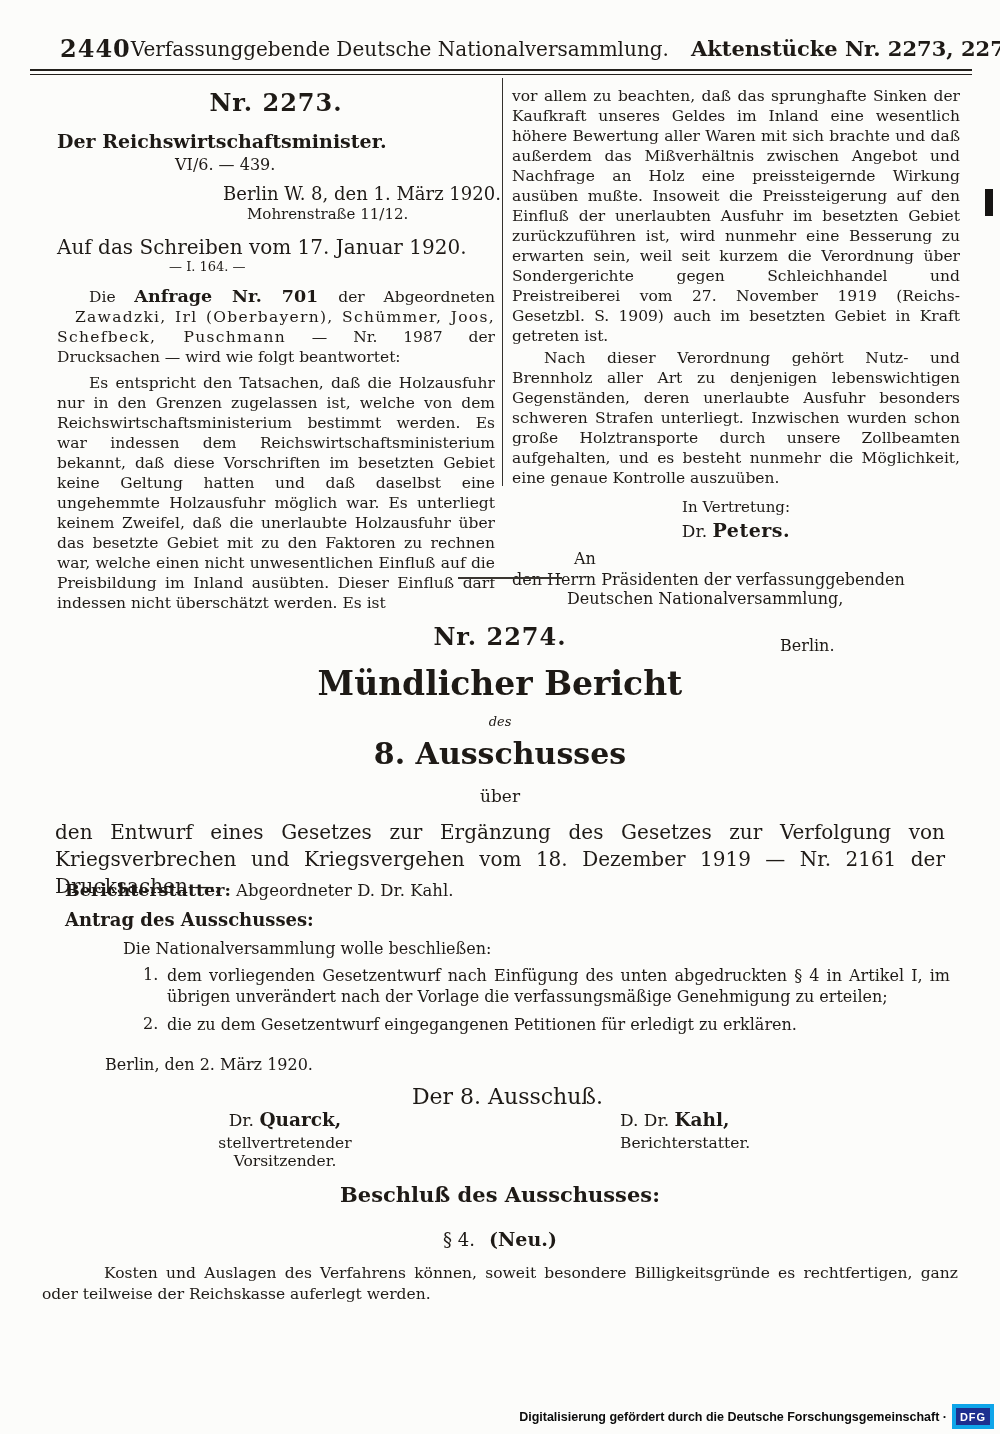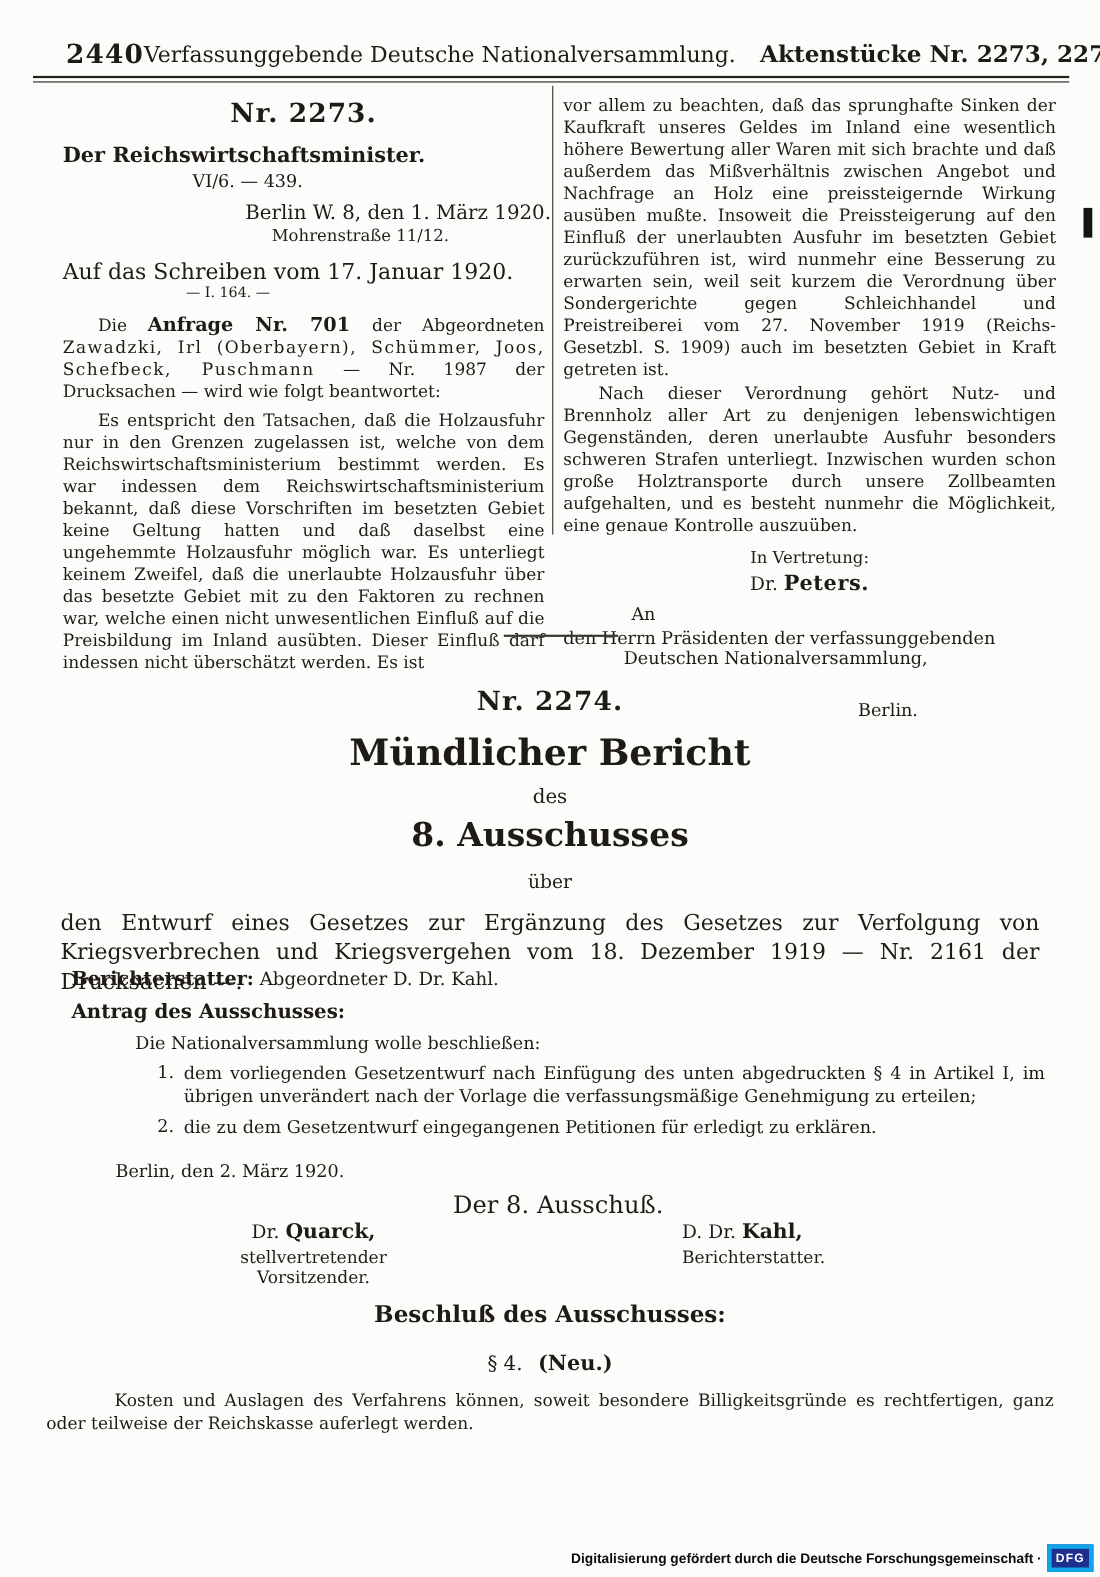--- a/index.html
+++ b/index.html
@@ -25,36 +25,36 @@
   .sender { font-size:19px; font-weight:bold; margin-top:13px; }
   .ref    { font-size:16px; margin-left:118px; margin-top:3px; }
   .pdate  { font-size:18px; margin-left:166px; margin-top:9px; white-space:nowrap; }
   .addr   { font-size:15px; margin-left:190px; margin-top:1px; }
   .re1    { font-size:20px; margin-top:12px; }
   .re2    { font-size:13px; margin-left:112px; }
   .para   { font-size:15.5px; line-height:20px; text-align:justify; margin:0; }
   .ind    { text-indent:32px; }
   .mt12 { margin-top:12px; } .mt6 { margin-top:6px; } .mt2 { margin-top:2px; }
   .b-inline { font-size:17.5px; }
-  .spaced { letter-spacing:1.3px; }
+  .spaced { letter-spacing:1.3px;margin-left:18px; }
   .vertr  { text-align:center; font-size:15px; margin-top:10px; }
   .signP  { text-align:center; font-size:17px; margin-top:3px; }
   .signP b{ font-size:19px; letter-spacing:0.5px; }
   .an     { font-size:16px; margin-left:62px; margin-top:8px; }
   .adr1   { font-size:16px; margin-top:2px; }
   .adr2   { font-size:16px; margin-left:55px; }
   .adr3   { font-size:16px; margin-left:268px;margin-top:28px; }
 
   .secdiv { position:absolute; top:577px; left:458px; width:104px; border-top:2px solid #3a3631; }
 
   
   .s74 { position:absolute; top:622px; left:55px; width:890px; text-align:center; }
   .s74 .num   { font-size:24px; font-weight:bold; letter-spacing:1px; }
   .s74 .title { font-size:33px; font-weight:bold; margin-top:13px; }
-  .s74 .des   { font-size:18px; margin-top:11px; }
+  .s74 .des   { font-size:13px; margin-top:11px;font-style:italic; }
   .s74 .comm  { font-size:30px; font-weight:bold; margin-top:7px; }
   .s74 .ueber { font-size:17px; margin-top:15px; }
   .s74 .subj  { font-size:20px; line-height:27px; text-align:justify; margin-top:13px; }
 
   
   .b74 { position:absolute; top:880px; left:65px; width:885px; font-size:16px; }
   .rapp  { font-size:16.5px; }
   .rapp b{ font-size:17.5px; }
   .antrag{ font-size:18px; font-weight:bold; margin-top:9px; }
   .intro { margin-top:9px; margin-left:58px; }

